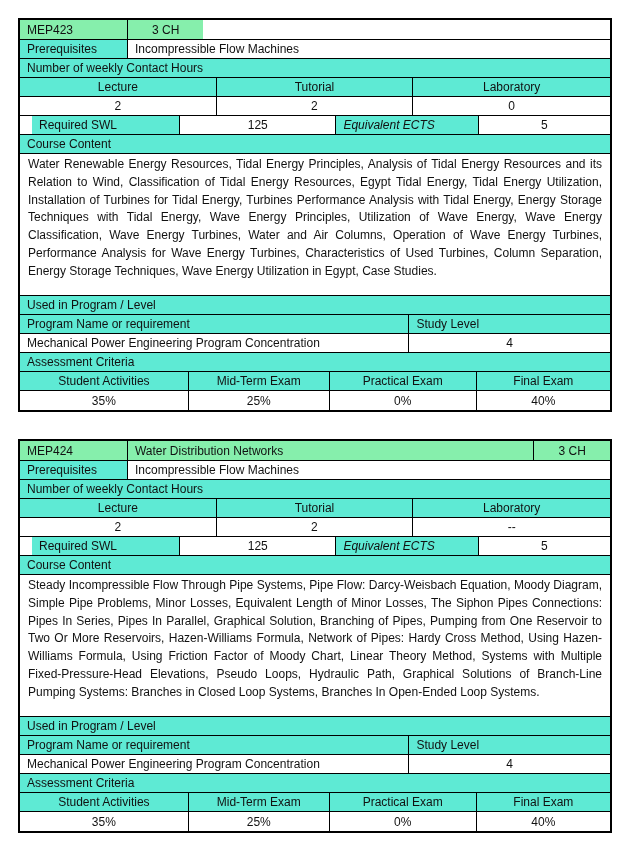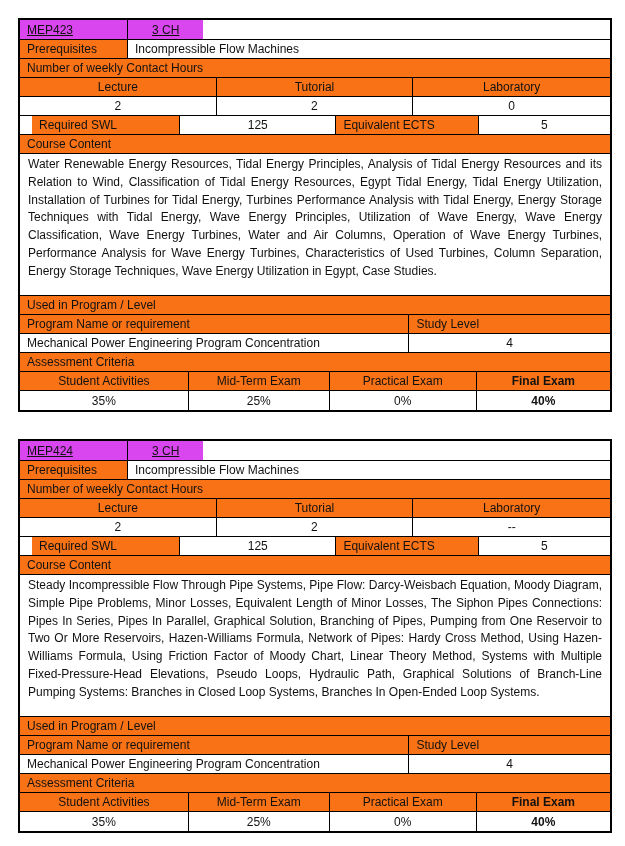--- a/index.html
+++ b/index.html
@@ -12,29 +12,29 @@
   .page { padding: 18px 13px 0 18px; }
   .ctable { width: 594px; border: 2px solid #000; background: #fff; }
   .ctable + .ctable { margin-top: 27px; }
   .row { display: flex; min-height: 19px; border-bottom: 1px solid #000; align-items: stretch; }
   .row:last-child { border-bottom: none; }
   .row.hdr { min-height: 20px; }
   .cell { border-right: 1px solid #000; padding: 1px 7px; display: flex; align-items: center; overflow: hidden; white-space: nowrap; }
   .cell:last-child { border-right: none; }
   .cell.center { justify-content: center; text-align: left; }
   .cell.full { width: 100%; }
-  .blue { background: #d946ef; text-decoration: underline; }
-  .green { background: #f97316; }
+  .blue { background: #86efac; }
+  .green { background: #5eead4; }
   
   .w-code { width: 18.3%; } .w-title { flex: 1; } .w-ch { width: 12.8%; }
   .w-prel { width: 18.3%; } .w-prev { flex: 1; border-radius: 7px; }
   .w-third { width: 33.33%; } .w-third-last { flex: 1; }
-  .w-swl-l { width: 25.1%; margin-left: 12px; } .w-swl-v { width: 26.5%; } .w-ects-l { width: 24.1%; } .w-ects-v { flex: 1; }
+  .w-swl-l { width: 25.1%; margin-left: 12px; } .w-swl-v { width: 26.5%; } .w-ects-l { width: 24.1%; font-style: italic; } .w-ects-v { flex: 1; }
   .w-prog { width: 66%; } .w-level { flex: 1; text-align: center; }
-  .w-a1 { width: 28.6%; } .w-a2 { width: 23.9%; } .w-a3 { width: 24.9%; } .w-a4 { flex: 1; font-weight: bold; }
+  .w-a1 { width: 28.6%; } .w-a2 { width: 23.9%; } .w-a3 { width: 24.9%; } .w-a4 { flex: 1; }
   .content-cell {
     display: block; width: 100%; white-space: normal;
     padding: 2px 8px 4px 8px; text-align: justify;
     line-height: 17.8px; min-height: 141px;
   }
 </style>
 </head>
 <body>
 
 <div class="page">
@@ -97,20 +97,21 @@
       <div class="cell w-a1 center">35%</div>
       <div class="cell w-a2 center">25%</div>
       <div class="cell w-a3 center">0%</div>
       <div class="cell w-a4 center">40%</div>
     </div>
   </div>
 
   <div class="ctable">
     <div class="row hdr">
       <div class="cell blue w-code">MEP424</div>
+      <div class="cell blue w-title">Water Distribution Networks</div>
       <div class="cell blue w-ch center">3 CH</div>
     </div>
     <div class="row">
       <div class="cell green w-prel">Prerequisites</div>
       <div class="cell w-prev">Incompressible Flow Machines</div>
     </div>
     <div class="row">
       <div class="cell green full">Number of weekly Contact Hours</div>
     </div>
     <div class="row">

